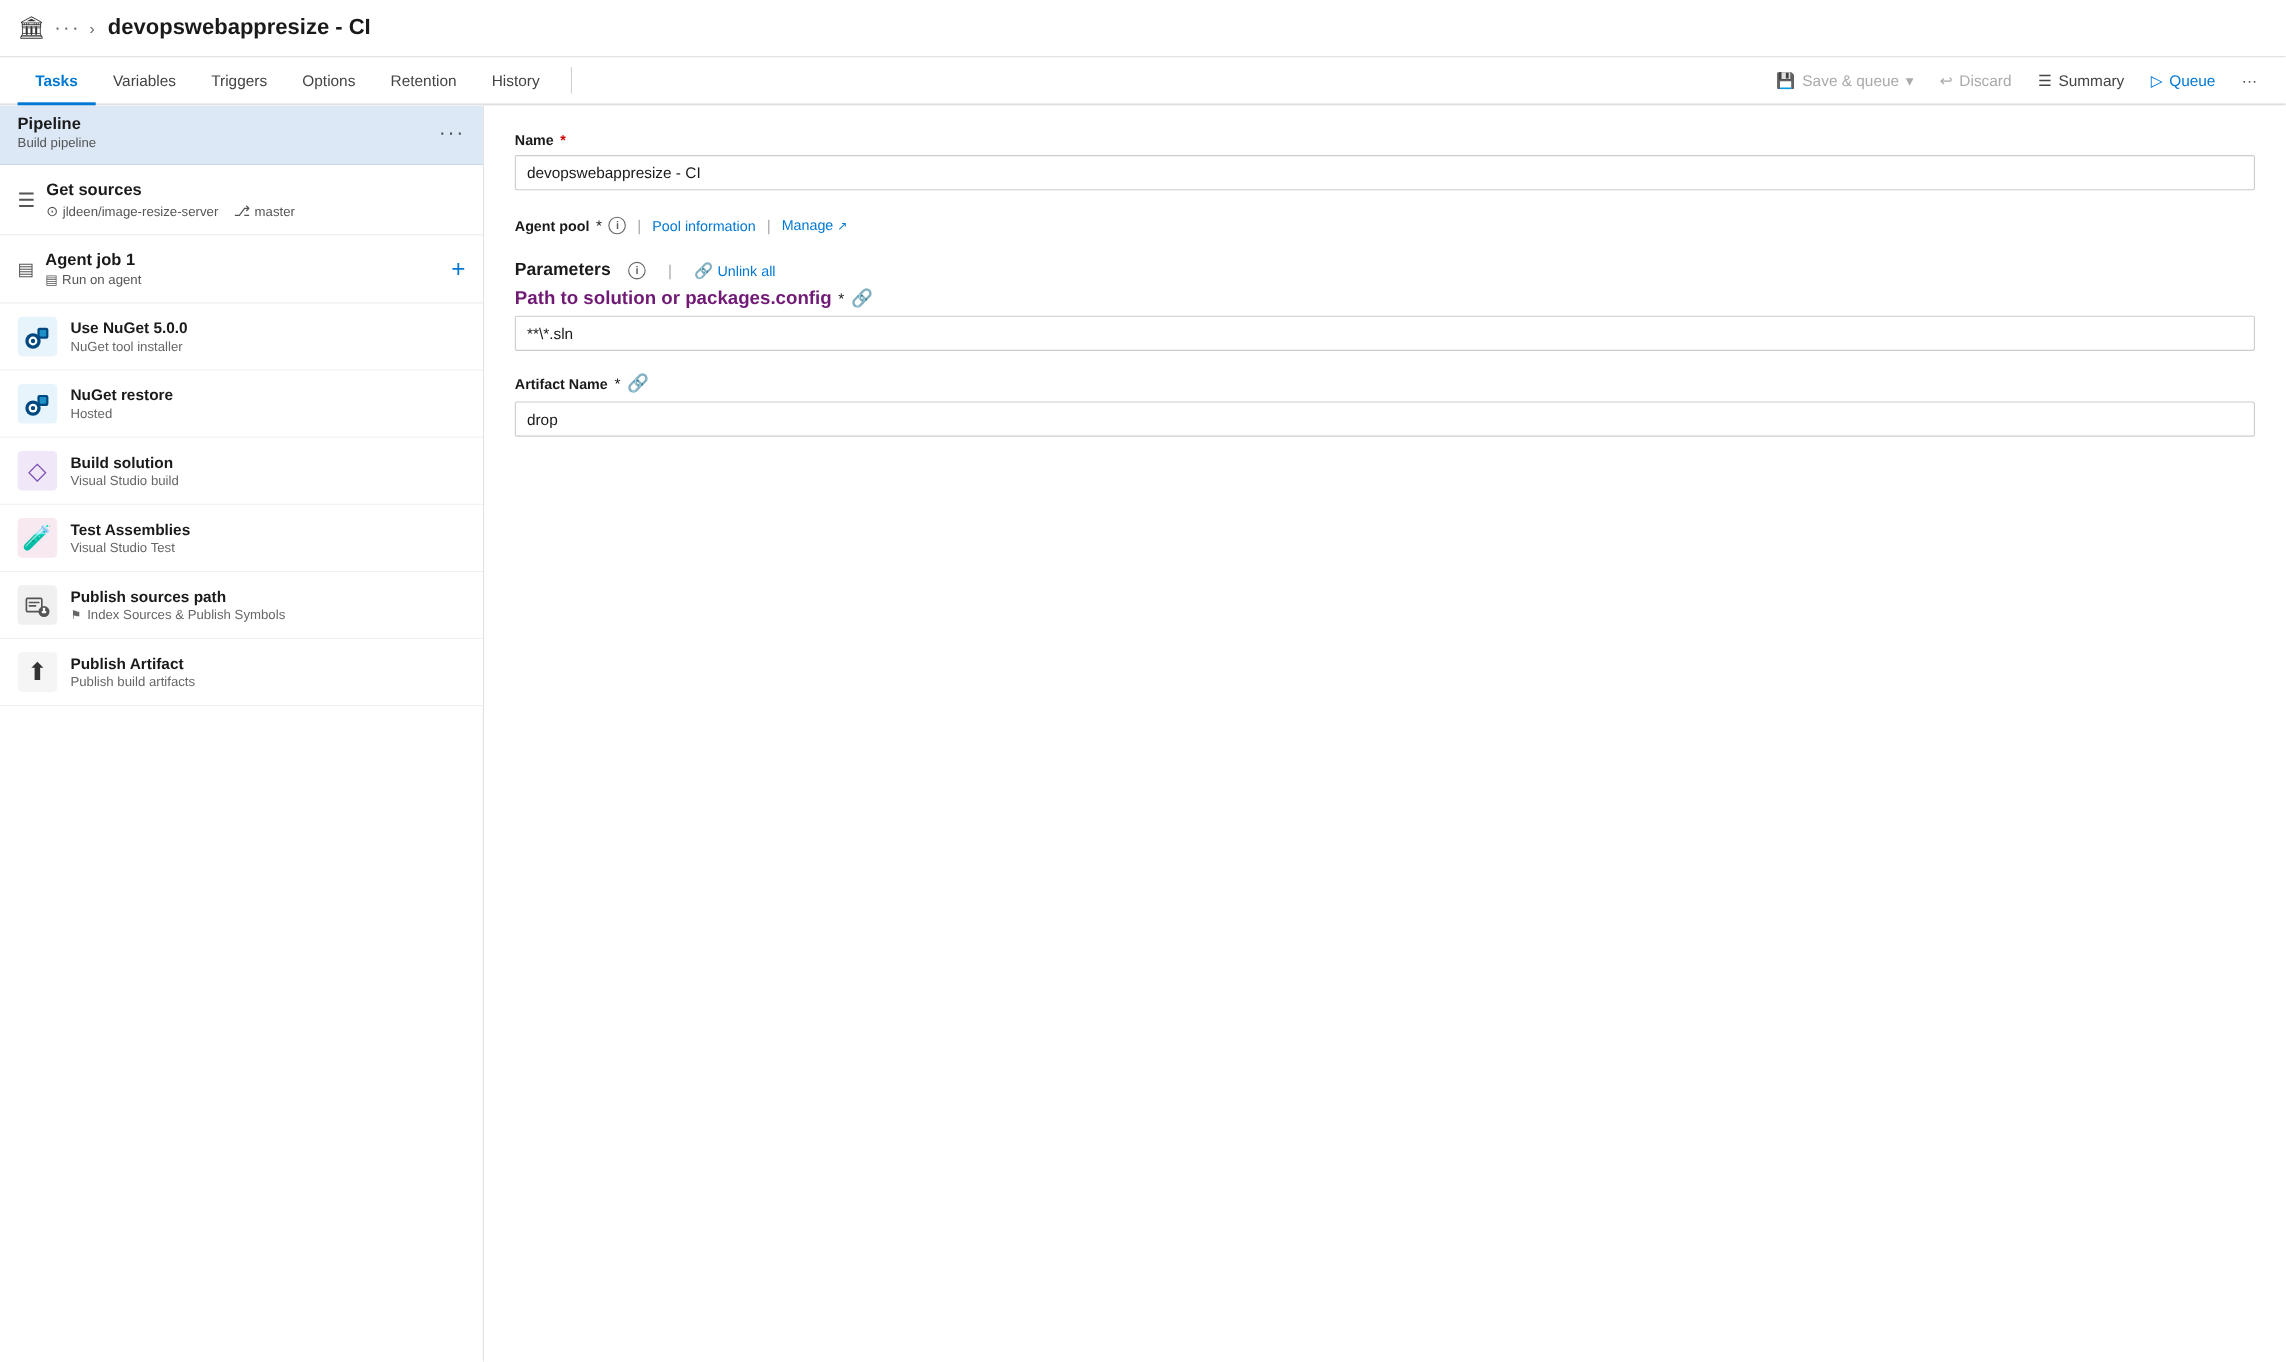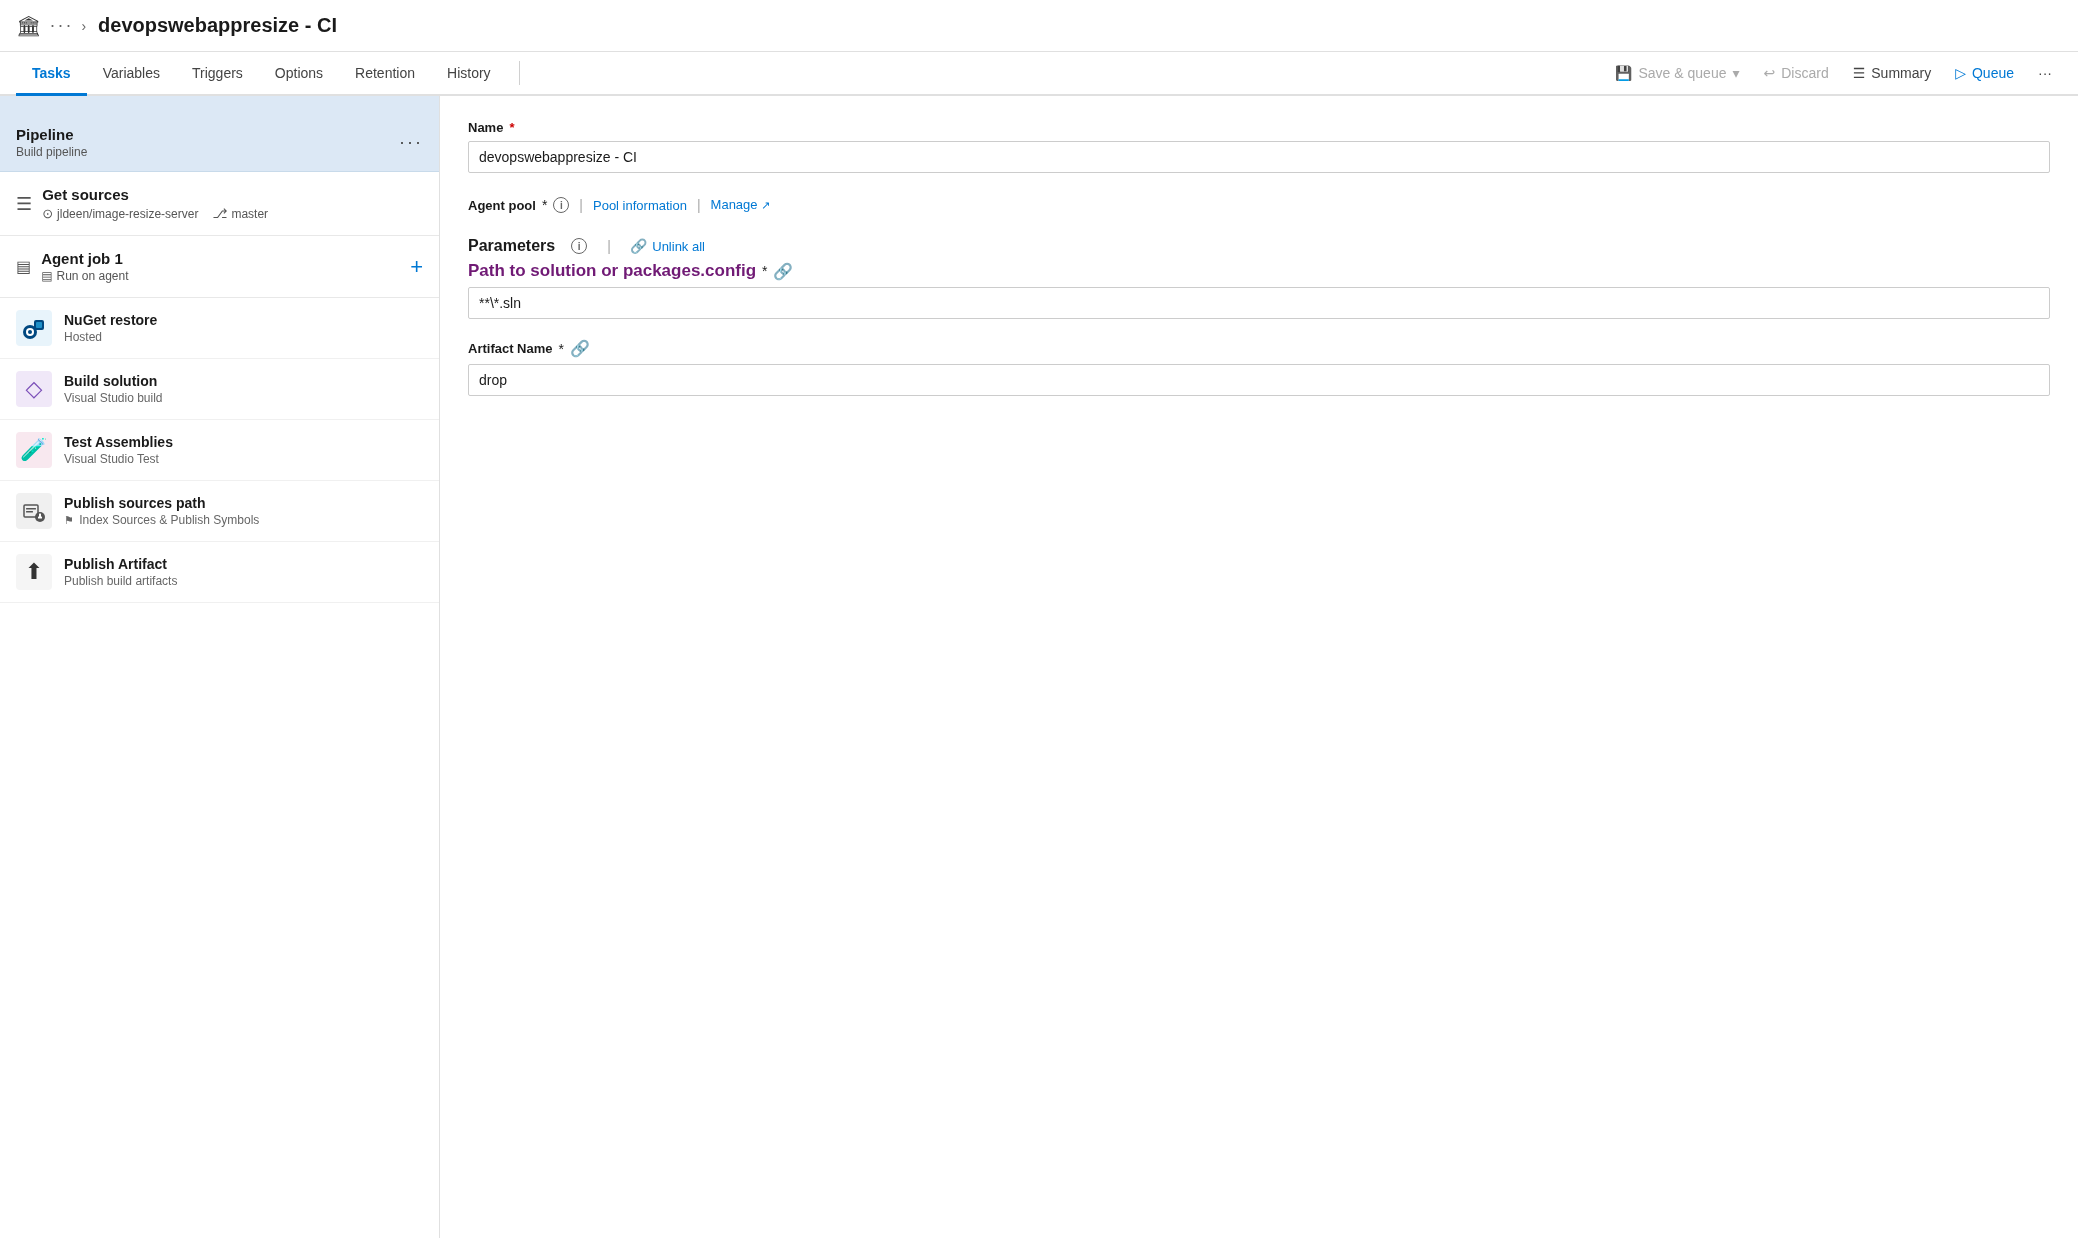--- a/index.html
+++ b/index.html
@@ -77,21 +77,21 @@
       width: 440px;
       min-width: 440px;
       border-right: 1px solid #e0e0e0;
       overflow-y: auto;
       background: #fff;
     }
 
     
     .pipeline-header {
       background: #dce8f5;
-      padding: 30px 16px 12px 16px;
+      padding: 8px 16px 12px 16px;
       display: flex;
       align-items: center;
       justify-content: space-between;
       border-bottom: 1px solid #c8daea;
     }
     .pipeline-header-title { font-size: 15px; font-weight: 600; color: #1a1a1a; }
     .pipeline-header-sub { font-size: 12px; color: #555; margin-top: 2px; }
     .pipeline-dots { color: #444; font-size: 18px; cursor: pointer; letter-spacing: 2px; }
 
     
@@ -297,20 +297,35 @@
           <div class="agent-job-title">Agent job 1</div>
           <div class="agent-job-sub">
             <span>▤</span>
             <span>Run on agent</span>
           </div>
         </div>
       </div>
       <span class="agent-job-add">+</span>
     </div>
 
+    <div class="task-item">
+      <div class="task-icon task-icon-nuget">
+        <svg width="28" height="28" viewBox="0 0 28 28">
+          <circle cx="10" cy="18" r="7" fill="#004880"></circle>
+          <circle cx="10" cy="18" r="4" fill="#fff"></circle>
+          <circle cx="10" cy="18" r="2" fill="#004880"></circle>
+          <rect x="14" y="6" width="10" height="10" rx="2" fill="#004880"></rect>
+          <rect x="16" y="8" width="6" height="6" rx="1" fill="#1e90c8"></rect>
+        </svg>
+      </div>
+      <div>
+        <div class="task-title">Use NuGet 5.0.0</div>
+        <div class="task-sub">NuGet tool installer</div>
+      </div>
+    </div>
 
     <div class="task-item">
       <div class="task-icon task-icon-nuget">
         <svg width="28" height="28" viewBox="0 0 28 28">
           <circle cx="10" cy="18" r="7" fill="#004880"></circle>
           <circle cx="10" cy="18" r="4" fill="#fff"></circle>
           <circle cx="10" cy="18" r="2" fill="#004880"></circle>
           <rect x="14" y="6" width="10" height="10" rx="2" fill="#004880"></rect>
           <rect x="16" y="8" width="6" height="6" rx="1" fill="#1e90c8"></rect>
         </svg>

